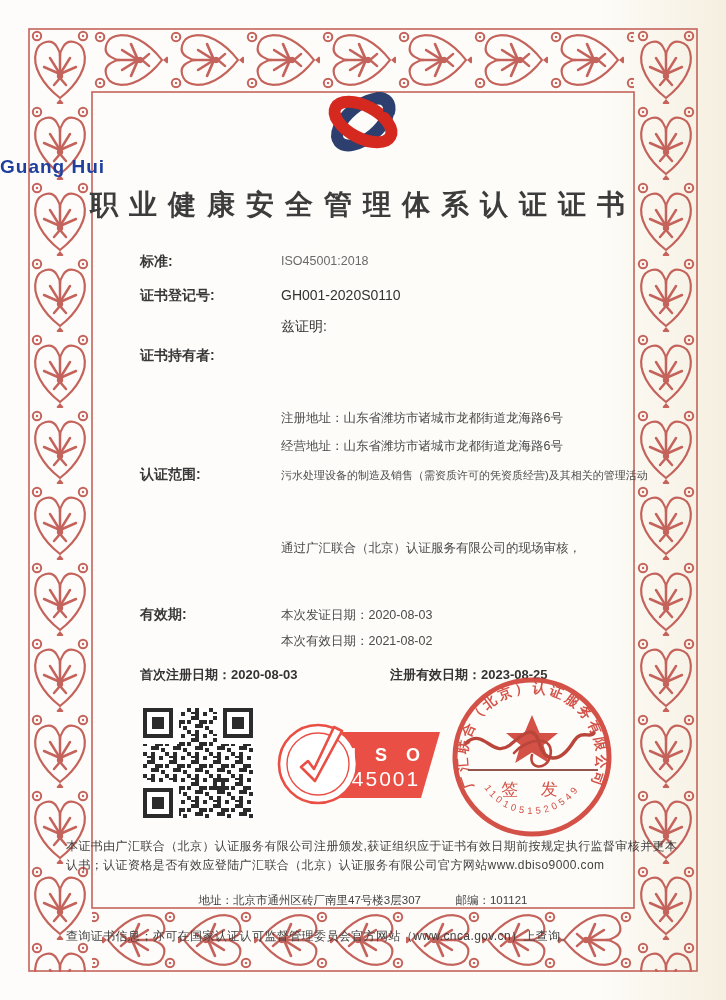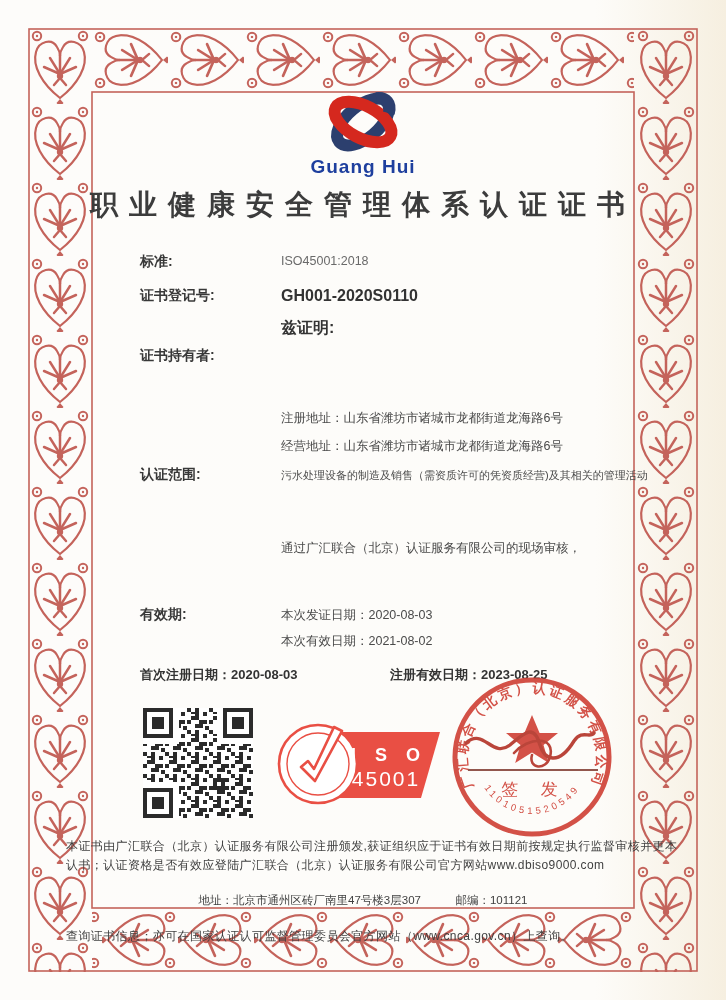--- a/index.html
+++ b/index.html
@@ -3,27 +3,27 @@
 <meta charset="utf-8">
 <style>
   html,body{margin:0;padding:0;background:#ffffff;}
   .page{
     position:relative;width:726px;height:1000px;margin:0 auto;overflow:hidden;
     background:linear-gradient(90deg,#fdfcfa 0%,#fdfcf9 82%,#f6efe0 100%);
     font-family:"Liberation Sans","DejaVu Sans",sans-serif;color:#3a3a3a;
   }
   .border-svg{position:absolute;left:0;top:0;}
   .logo-wrap{position:absolute;left:298px;top:84px;width:130px;height:76px;}
-  .brand-name{position:absolute;top:156px;left:0;width:726px;text-align:center;
+  .brand-name{position:absolute;top:156px;left:0;width:726px;text-align:left;
     color:#1e3f9e;font-weight:bold;font-size:19px;letter-spacing:1px;}
   .title{position:absolute;top:186px;left:0;width:726px;margin:0;text-align:center;
     font-size:28px;font-weight:bold;letter-spacing:11px;color:#3c3c3c;white-space:nowrap;}
   .lbl{position:absolute;left:140px;font-weight:bold;font-size:14px;color:#383838;white-space:nowrap;}
   .val{position:absolute;left:281px;font-size:12.5px;color:#4a4a4a;white-space:nowrap;}
-  .val.b{font-weight:bold;font-size:16px;color:#333;}
+  .val.b{font-weight:normal;font-size:14px;color:#333;}
   .val.big{font-weight:bold;font-size:17px;color:#2f2f2f;}
   .val.small{font-size:11px;}
   .inline-lbl{position:absolute;font-weight:bold;font-size:13px;color:#333;white-space:nowrap;text-align:right;}
   .qr{position:absolute;left:143px;top:708px;}
   .badge{position:absolute;left:276px;top:716px;}
   .seal{position:absolute;left:445px;top:670px;opacity:.93;}
   .footer-line{position:absolute;left:66px;width:600px;font-size:12px;letter-spacing:.4px;color:#3f3f3f;white-space:nowrap;}
   .addr{position:absolute;top:893px;left:0;width:726px;text-align:center;font-size:11.5px;color:#3f3f3f;}
 </style>
 </head>

